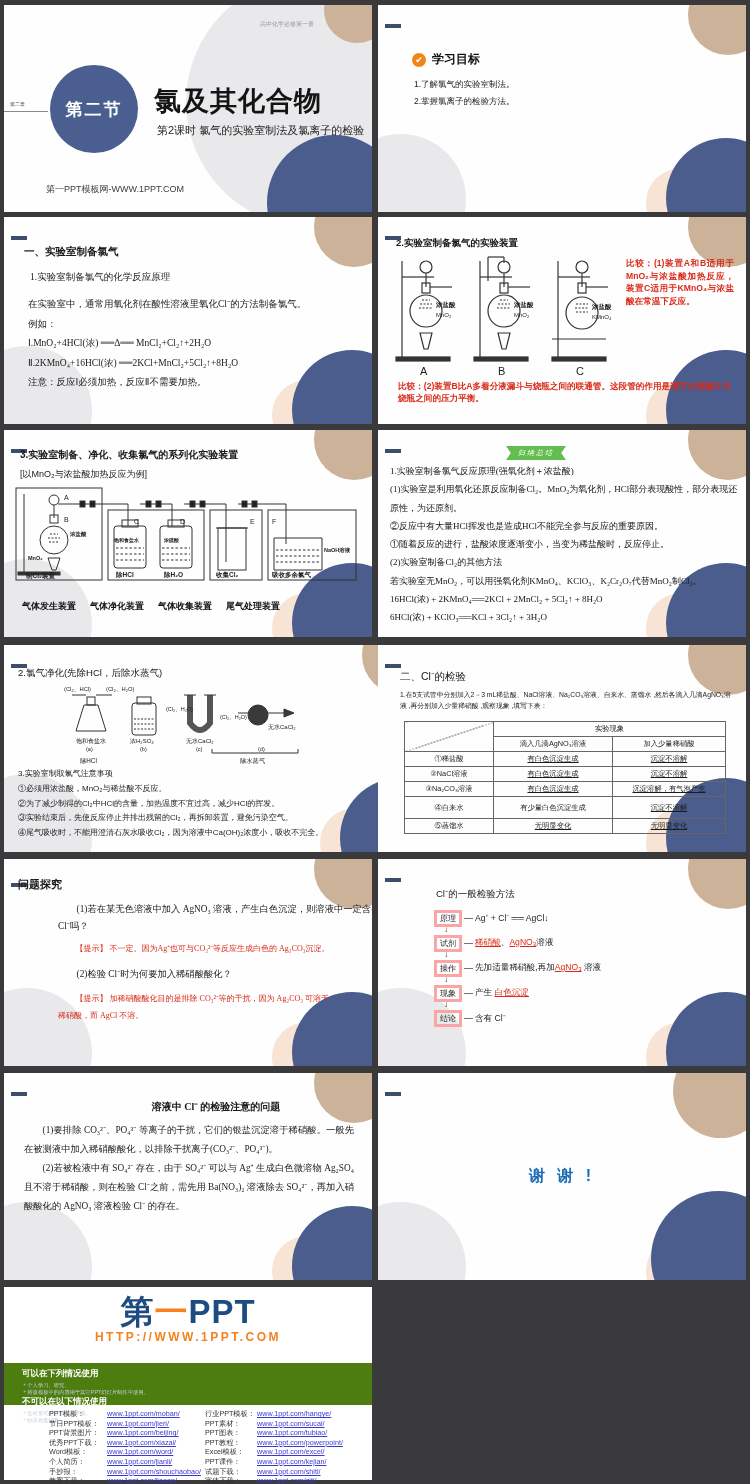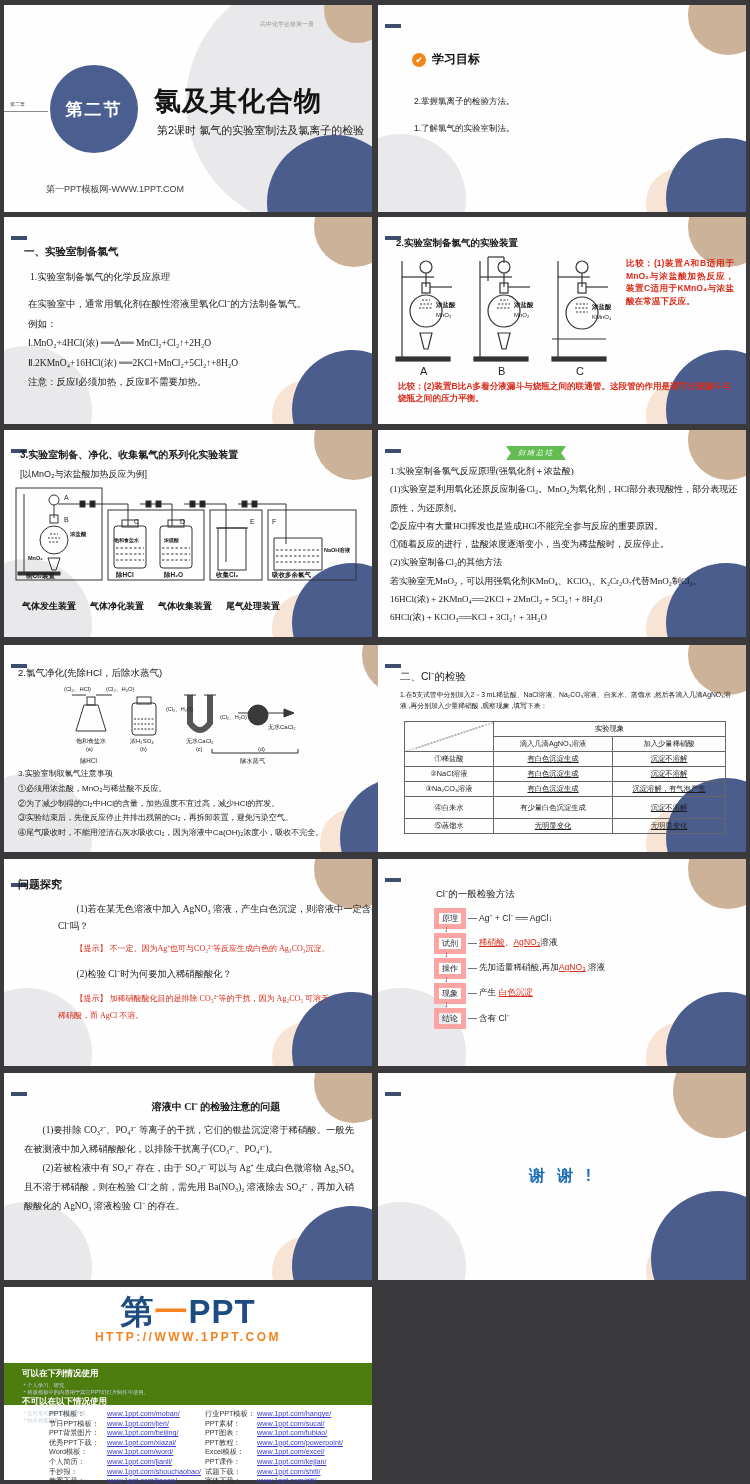--- a/index.html
+++ b/index.html
@@ -36,21 +36,21 @@
   .t-title{font-weight:bold;color:#1a1a1a;}
   
   .s6-badge{position:absolute;left:128px;top:16px;background:#63bd50;color:#fff;font-size:7px;
     padding:2px 12px;letter-spacing:2px;clip-path:polygon(0 0,100% 0,92% 50%,100% 100%,0 100%,8% 50%);font-style:italic;}
   
   .s8-table{position:absolute;left:26px;top:76px;border-collapse:collapse;font-size:7.3px;}
   .s8-table td,.s8-table th{border:1px solid #666;text-align:center;padding:2px 3px;font-weight:normal;color:#1c1c1c;}
   .diag{background:linear-gradient(to bottom right,transparent 49.5%,#666 49.5%,#666 50.5%,transparent 50.5%);}
   
   .s10-row{display:flex;align-items:center;height:14px;}
-  .s10-box{border:5px solid #fca5a5;font-size:8px;padding:0 3px;line-height:11px;color:#222;}
+  .s10-box{border:3px solid #fca5a5;font-size:8px;padding:0 3px;line-height:11px;color:#222;}
   .s10-dash{margin:0 2px;color:#222;font-size:9px;}
   .s10-content{font-size:8.6px;color:#1e1e1e;}
   .s10-arrow{font-size:8px;color:#222;height:11px;line-height:10px;margin-left:10px;}
   
   .fcard{position:absolute;left:4px;top:1287px;width:368px;height:193px;background:#fff;}
   .f-logo{position:absolute;top:8px;left:0;width:368px;text-align:center;}
   .f-logo-line{font-size:33px;font-weight:900;color:#1d4c80;line-height:34px;letter-spacing:1px;}
   .f-logo-dash{color:#f5821f;font-weight:900;}
   .f-url{font-size:12px;font-weight:bold;color:#f5821f;letter-spacing:2.5px;margin-top:1px;}
   .f-bar{position:absolute;top:76px;left:0;width:368px;height:42px;background:#4d7c0f;display:flex;box-sizing:border-box;padding:5px 0 0 18px;flex-direction:column;}
@@ -82,21 +82,21 @@
 <section class="slide" style="left:378px;top:5px;">
   <div class="dash"></div>
   <div class="deco c-tan"></div>
   <div class="deco c-gray"></div>
   <div class="deco c-peach"></div>
   <div class="deco c-navy"></div>
   <div class="s2-head">
     <span class="s2-check">✔</span>
     <span class="s2-headtxt">学习目标</span>
   </div>
-  <div class="s2-item" style="top:74px;margin-top:44px;">1.了解氯气的实验室制法。</div>
+  <div class="s2-item" style="top:74px;">1.了解氯气的实验室制法。</div>
   <div class="s2-item" style="top:91px;">2.掌握氯离子的检验方法。</div>
 </section>
 
 <section class="slide serif" style="left:4px;top:217px;">
   <div class="dash"></div>
   <div class="deco c-tan"></div>
   <div class="deco c-gray"></div>
   <div class="deco c-peach"></div>
   <div class="deco c-navy"></div>
   <div class="abs t-title" style="left:20px;top:28px;font-size:10.5px;">一、实验室制备氯气</div>

